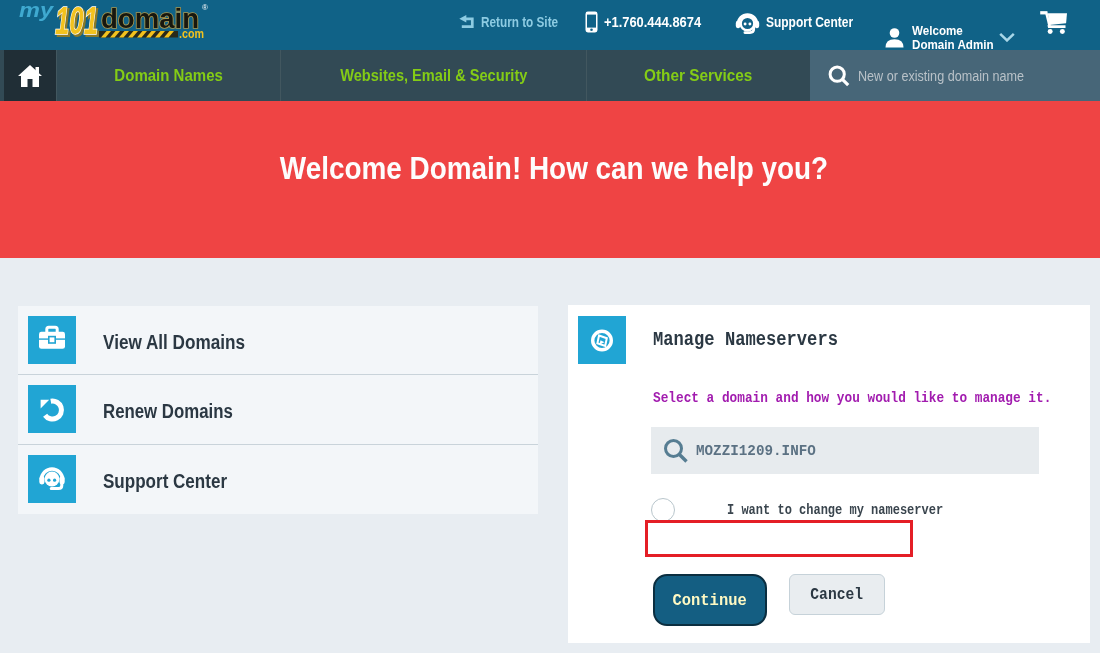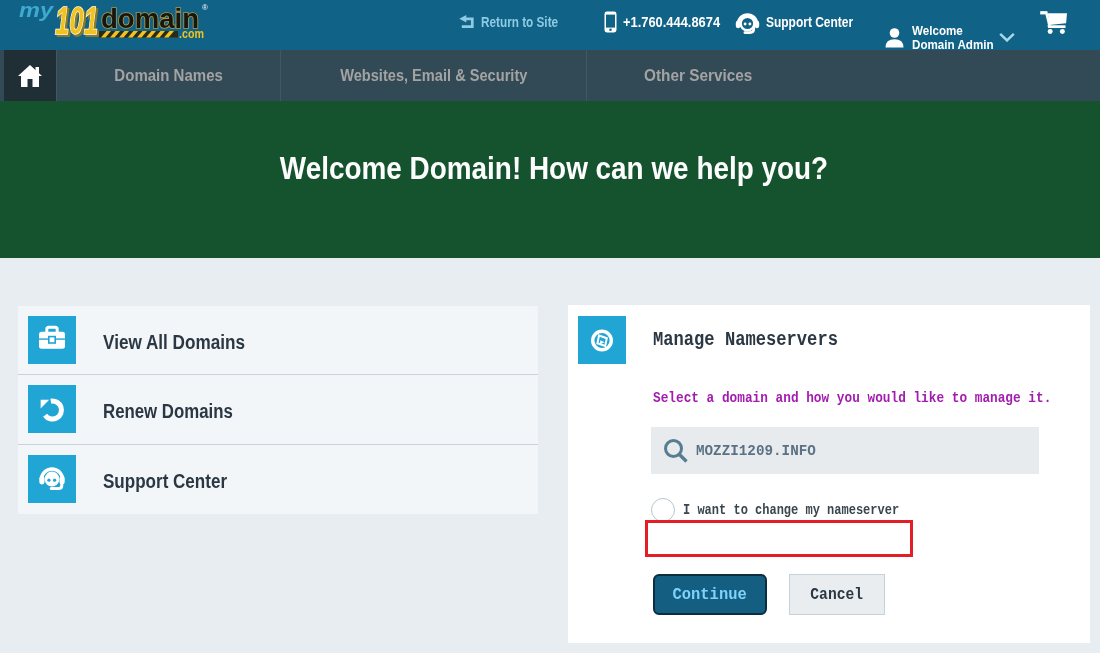--- a/index.html
+++ b/index.html
@@ -6,58 +6,58 @@
   html,body { width:1100px; height:653px; overflow:hidden; }
   body { font-family:"Liberation Sans", sans-serif; }
   #page { position:relative; width:1100px; height:653px; background:#e8edf2; overflow:hidden; }
   .cx { display:inline-block; transform-origin:0 50%; white-space:nowrap; }
   .cc { display:inline-block; transform-origin:50% 50%; white-space:nowrap; }
 
   
   .topbar { position:absolute; left:0; top:0; width:1100px; height:50px; background:#106287; }
   .tb-item { position:absolute; top:0; height:43px; display:flex; align-items:center; color:#fff; font-weight:bold; font-size:14px; }
   .tb-return { left:459px; color:#8dcbe2; }
-  .tb-phone { left:604px; }
+  .tb-phone { left:585px; }
   .tb-support { left:735px; }
   .tb-user { left:883px;margin-top:16px; }
   .tb-cart { left:1041px; }
 
   
   .navbar { position:absolute; left:0; top:50px; width:1100px; height:51px; background:#324a55; }
   .nav-home { position:absolute; left:4px; top:0; width:52px; height:51px; background:#202e36; display:flex; align-items:center; justify-content:center; }
   .nav-sep { position:absolute; top:0; width:1px; height:51px; background:#42575f; }
-  .nav-item { position:absolute; top:0; height:51px; display:flex; align-items:center; justify-content:center; color:#a3a3a3; font-weight:bold; font-size:16.5px; }
+  .nav-item { position:absolute; top:0; height:51px; display:flex; align-items:center; justify-content:center; color:#84cc16; font-weight:bold; font-size:16.5px; }
   .nav-search { position:absolute; left:810px; top:0; width:290px; height:51px; background:#476678; display:flex; align-items:center; }
   .nav-search .ph { color:#b9c2c8; font-size:14px; font-weight:normal; margin-left:8px; }
 
   
-  .hero { position:absolute; left:0; top:101px; width:1100px; height:157px; background:#14532d; }
+  .hero { position:absolute; left:0; top:101px; width:1100px; height:157px; background:#ef4444; }
   .hero h1 { position:absolute; left:4px; top:52px; width:1100px; text-align:center; color:#fdfdfd; font-size:31px; line-height:31px; font-weight:bold; transform:scaleX(0.9); transform-origin:50% 50%; }
 
   
   .leftpanel { position:absolute; left:18px; top:306px; width:520px; height:278px; }
   .lrow { position:relative; width:520px; height:69.3px; background:#f3f6f9; border-bottom:1px solid #c9d3da; }
   .lrow:last-child { border-bottom:none; }
   .tile { position:absolute; left:10px; top:10px; width:48px; height:48px; background:#21a5d4; }
   .lrow .lbl { position:absolute; left:85px; top:2px; height:69px; display:flex; align-items:center; color:#2b3843; font-size:19.5px; font-weight:bold; }
 
   
   .card { position:absolute; left:568px; top:305px; width:522px; height:338px; background:#ffffff;font-family:Liberation Mono, monospace; }
   .card .tile { left:10px; top:11px; }
   .card h2 { position:absolute; left:85px; top:25px; color:#2b3843; font-size:20px; line-height:20px; font-weight:bold; }
   .sel { position:absolute; left:85px; top:86px; color:#a21caf; font-size:15px; line-height:15px; font-weight:bold;text-align:right; }
   .sinput { position:absolute; left:83px; top:122px; width:388px; height:47px; background:#e7ebee; display:flex; align-items:center; }
   .sinput .txt { color:#5b7183; font-size:15.5px; font-weight:bold; margin-left:45px; }
-  .radio-row { position:absolute; left:83px; height:24px; display:flex; align-items:center; }
+  .radio-row { position:absolute; left:83px; height:24px; display:flex; align-items:center;gap:44px; }
   .rcirc { width:24px; height:24px; border-radius:50%; background:#fff; border:1px solid #b9c6cc; display:flex; align-items:center; justify-content:center; flex:none; }
   .rdot { width:15px; height:15px; border-radius:50%; background:#18a24b; }
   .rlbl { margin-left:8px; color:#3a454e; font-size:14.5px; font-weight:bold; }
   .redbox { position:absolute; left:77px; top:215px; width:268px; height:36.5px; border:3.2px solid #e41e26; }
-  .btn-continue { position:absolute; left:85px; top:269px; width:114px; height:41px; background:#145e82; border:2px solid #0b2e40; border-radius:6px; color:#7dd3fc; font-size:16.5px; font-weight:bold; display:flex; align-items:center; justify-content:center; }
-  .btn-cancel { position:absolute; left:221px; top:269px; width:96px; height:41px; background:#e9edf0; border:1px solid #c6d2d9; border-radius:0; color:#2b3843; font-size:16.5px; font-weight:bold; display:flex; align-items:center; justify-content:center; }
+  .btn-continue { position:absolute; left:85px; top:269px; width:114px; height:52px; background:#145e82; border:2px solid #0b2e40; border-radius:14px; color:#fef9c3; font-size:16.5px; font-weight:bold; display:flex; align-items:center; justify-content:center; }
+  .btn-cancel { position:absolute; left:221px; top:269px; width:96px; height:41px; background:#e9edf0; border:1px solid #c6d2d9; border-radius:6px; color:#2b3843; font-size:16.5px; font-weight:bold; display:flex; align-items:center; justify-content:center; }
 </style>
 </head>
 <body>
 <div id="page">
 
   <div class="topbar">
     <svg width="200" height="48" viewBox="0 0 200 48" style="position:absolute;left:16px;top:0">
       <text x="3" y="17" font-size="21" font-weight="bold" font-style="italic" fill="#3fa9d0" font-family="Liberation Sans" textLength="34" lengthAdjust="spacingAndGlyphs">my</text>
       <text x="41" y="36" font-size="38" font-weight="bold" font-style="italic" fill="#8a7a28" font-family="Liberation Sans" stroke="#8a7a28" stroke-width="2" textLength="43" lengthAdjust="spacingAndGlyphs">101</text>
       <text x="39" y="34" font-size="38" font-weight="bold" font-style="italic" fill="#f2c21e" font-family="Liberation Sans" stroke="#fff" stroke-width="1.6" paint-order="stroke" textLength="43" lengthAdjust="spacingAndGlyphs">101</text>
@@ -144,20 +144,27 @@
     <div class="nav-sep" style="left:586px"></div>
     <div class="nav-item" style="left:57px;  width:223px;">
         <span class="cc" style="transform:scaleX(0.91)">Domain Names</span>
       </div>
     <div class="nav-item" style="left:281px; width:305px;">
         <span class="cc" style="transform:scaleX(0.885)">Websites, Email &amp; Security</span>
       </div>
     <div class="nav-item" style="left:587px; width:223px;">
         <span class="cc" style="transform:scaleX(0.93)">Other Services</span>
       </div>
+    <div class="nav-search">
+      <svg width="22" height="22" viewBox="0 0 22 22" style="margin-left:18px">
+        <circle cx="9.2" cy="9.2" r="7.1" fill="none" stroke="#fff" stroke-width="3"></circle>
+        <line x1="14.4" y1="14.4" x2="20.2" y2="20.2" stroke="#fff" stroke-width="3.2"></line>
+      </svg>
+      <span class="ph cx" style="transform:scaleX(0.9); margin-left:8px;">New or existing domain name</span>
+    </div>
   </div>
 
   <div class="hero">
     <h1>Welcome Domain! How can we help you?</h1>
   </div>
 
   <div class="leftpanel">
     <div class="lrow">
       <div class="tile">
         <svg width="48" height="48" viewBox="0 0 48 48">

